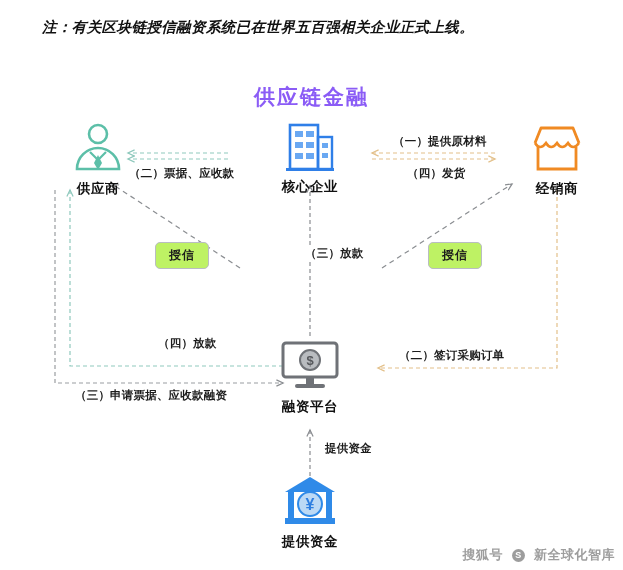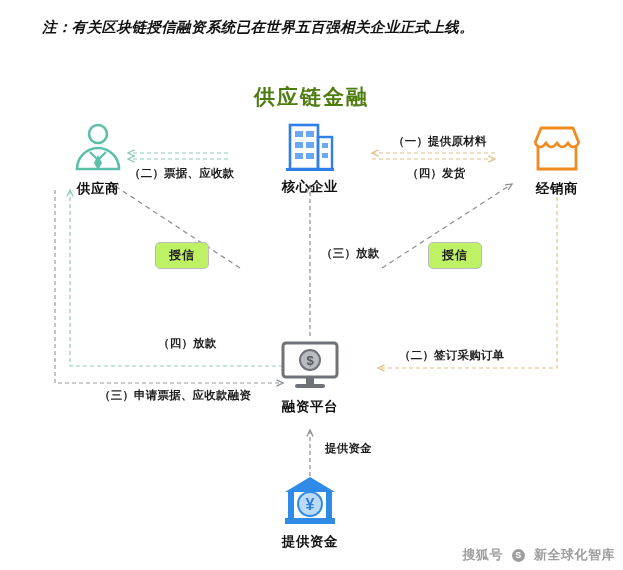--- a/index.html
+++ b/index.html
@@ -39,21 +39,21 @@
   }
   .title {
     position: absolute;
     left: 0;
     top: 25px;
     width: 623px;
     text-align: center;
     font-size: 21px;
     font-weight: 700;
     letter-spacing: 2px;
-    color: #4d7c0f;
+    color: #8b5cf6;
   }
   svg.lines {
     position: absolute;
     left: 0;
     top: 0;
     width: 623px;
     height: 512px;
   }
   .node {
     position: absolute;
@@ -243,24 +243,24 @@
       <div class="caption">提供资金</div>
     </div>
 
     <div class="edge-label" style="left:126px; top:108px;">（二）票据、应收款</div>
     <div class="edge-label" style="left:390px; top:76px;">（一）提供原材料</div>
     <div class="edge-label" style="left:404px; top:108px;">（四）发货</div>
 
     <div class="chip" style="left:155px; top:184px;">授信</div>
     <div class="chip" style="left:428px; top:184px;">授信</div>
 
-    <div class="edge-label" style="left:318px; top:188px;text-align:center;">（三）放款</div>
+    <div class="edge-label" style="left:302px; top:188px;text-align:center;">（三）放款</div>
 
     <div class="edge-label" style="left:155px; top:278px;">（四）放款</div>
-    <div class="edge-label" style="left:96px; top:330px;">（三）申请票据、应收款融资</div>
+    <div class="edge-label" style="left:72px; top:330px;">（三）申请票据、应收款融资</div>
     <div class="edge-label" style="left:396px; top:290px;">（二）签订采购订单</div>
     <div class="edge-label" style="left:322px; top:383px;">提供资金</div>
 
   </div>
 
   <div class="watermark">
     <span>搜狐号</span>
     <span class="wm-badge">S</span>
     <span>新全球化智库</span>
   </div>

